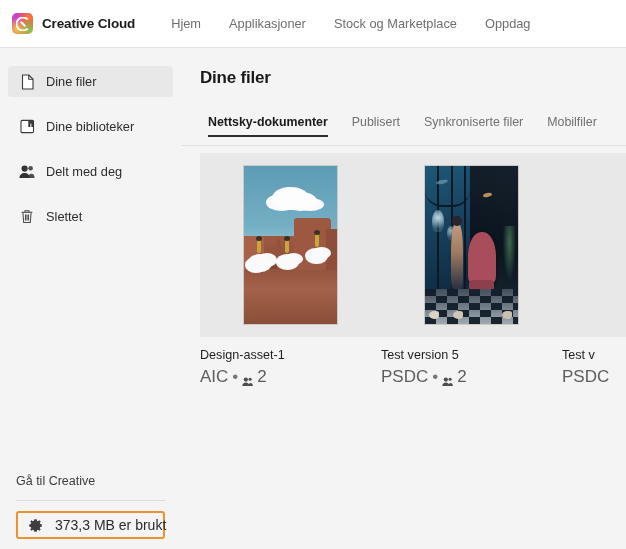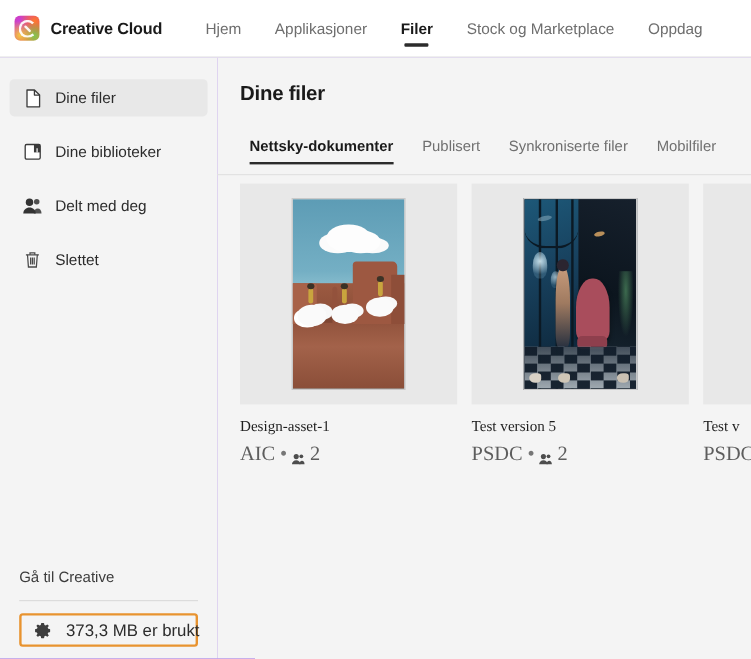--- a/index.html
+++ b/index.html
@@ -15,21 +15,21 @@
     background: #f4f4f4;
     color: #2c2c2c;
     font-size: 13px;
     -webkit-font-smoothing: antialiased;
   }
 
   #app {
     position: relative;
     width: 626px;
     height: 549px;
-    background: #6d28d9;
+    background: #ef4444;
     overflow: hidden;
   }
 
   
   .header {
     position: absolute;
     top: 0; left: 0;
     width: 626px;
     height: 48px;
     background: #ffffff;
@@ -252,23 +252,21 @@
     position: absolute;
     left: 181px;
     top: 145px;
     width: 445px;
     height: 1px;
     background: #e2e2e2;
   }
 
   .cards {
     display: flex;
-    gap: 12px;
     padding: 16px 0 0 19px;
-    font-family: Liberation Serif, serif;
   }
 
   .card { width: 181px; flex: none; }
 
   .thumb-frame {
     width: 181px;
     height: 184px;
     background: #e8e8e8;
     display: flex;
     align-items: center;
@@ -420,21 +418,20 @@
 <div id="app">
 
   <div class="header">
     <div class="brand">
       <div class="cc-logo"></div>
       <div class="brand-name">Creative Cloud</div>
     </div>
     <div class="nav">
       <div class="nav-item">Hjem</div>
       <div class="nav-item">Applikasjoner</div>
-      <div class="nav-item active">Filer</div>
       <div class="nav-item">Stock og Marketplace</div>
       <div class="nav-item">Oppdag</div>
     </div>
   </div>
 
   <div class="sidebar">
 
     <div class="side-item selected">
       <span class="side-icon">
         <svg width="15" height="16" viewBox="0 0 15 16" fill="none">

